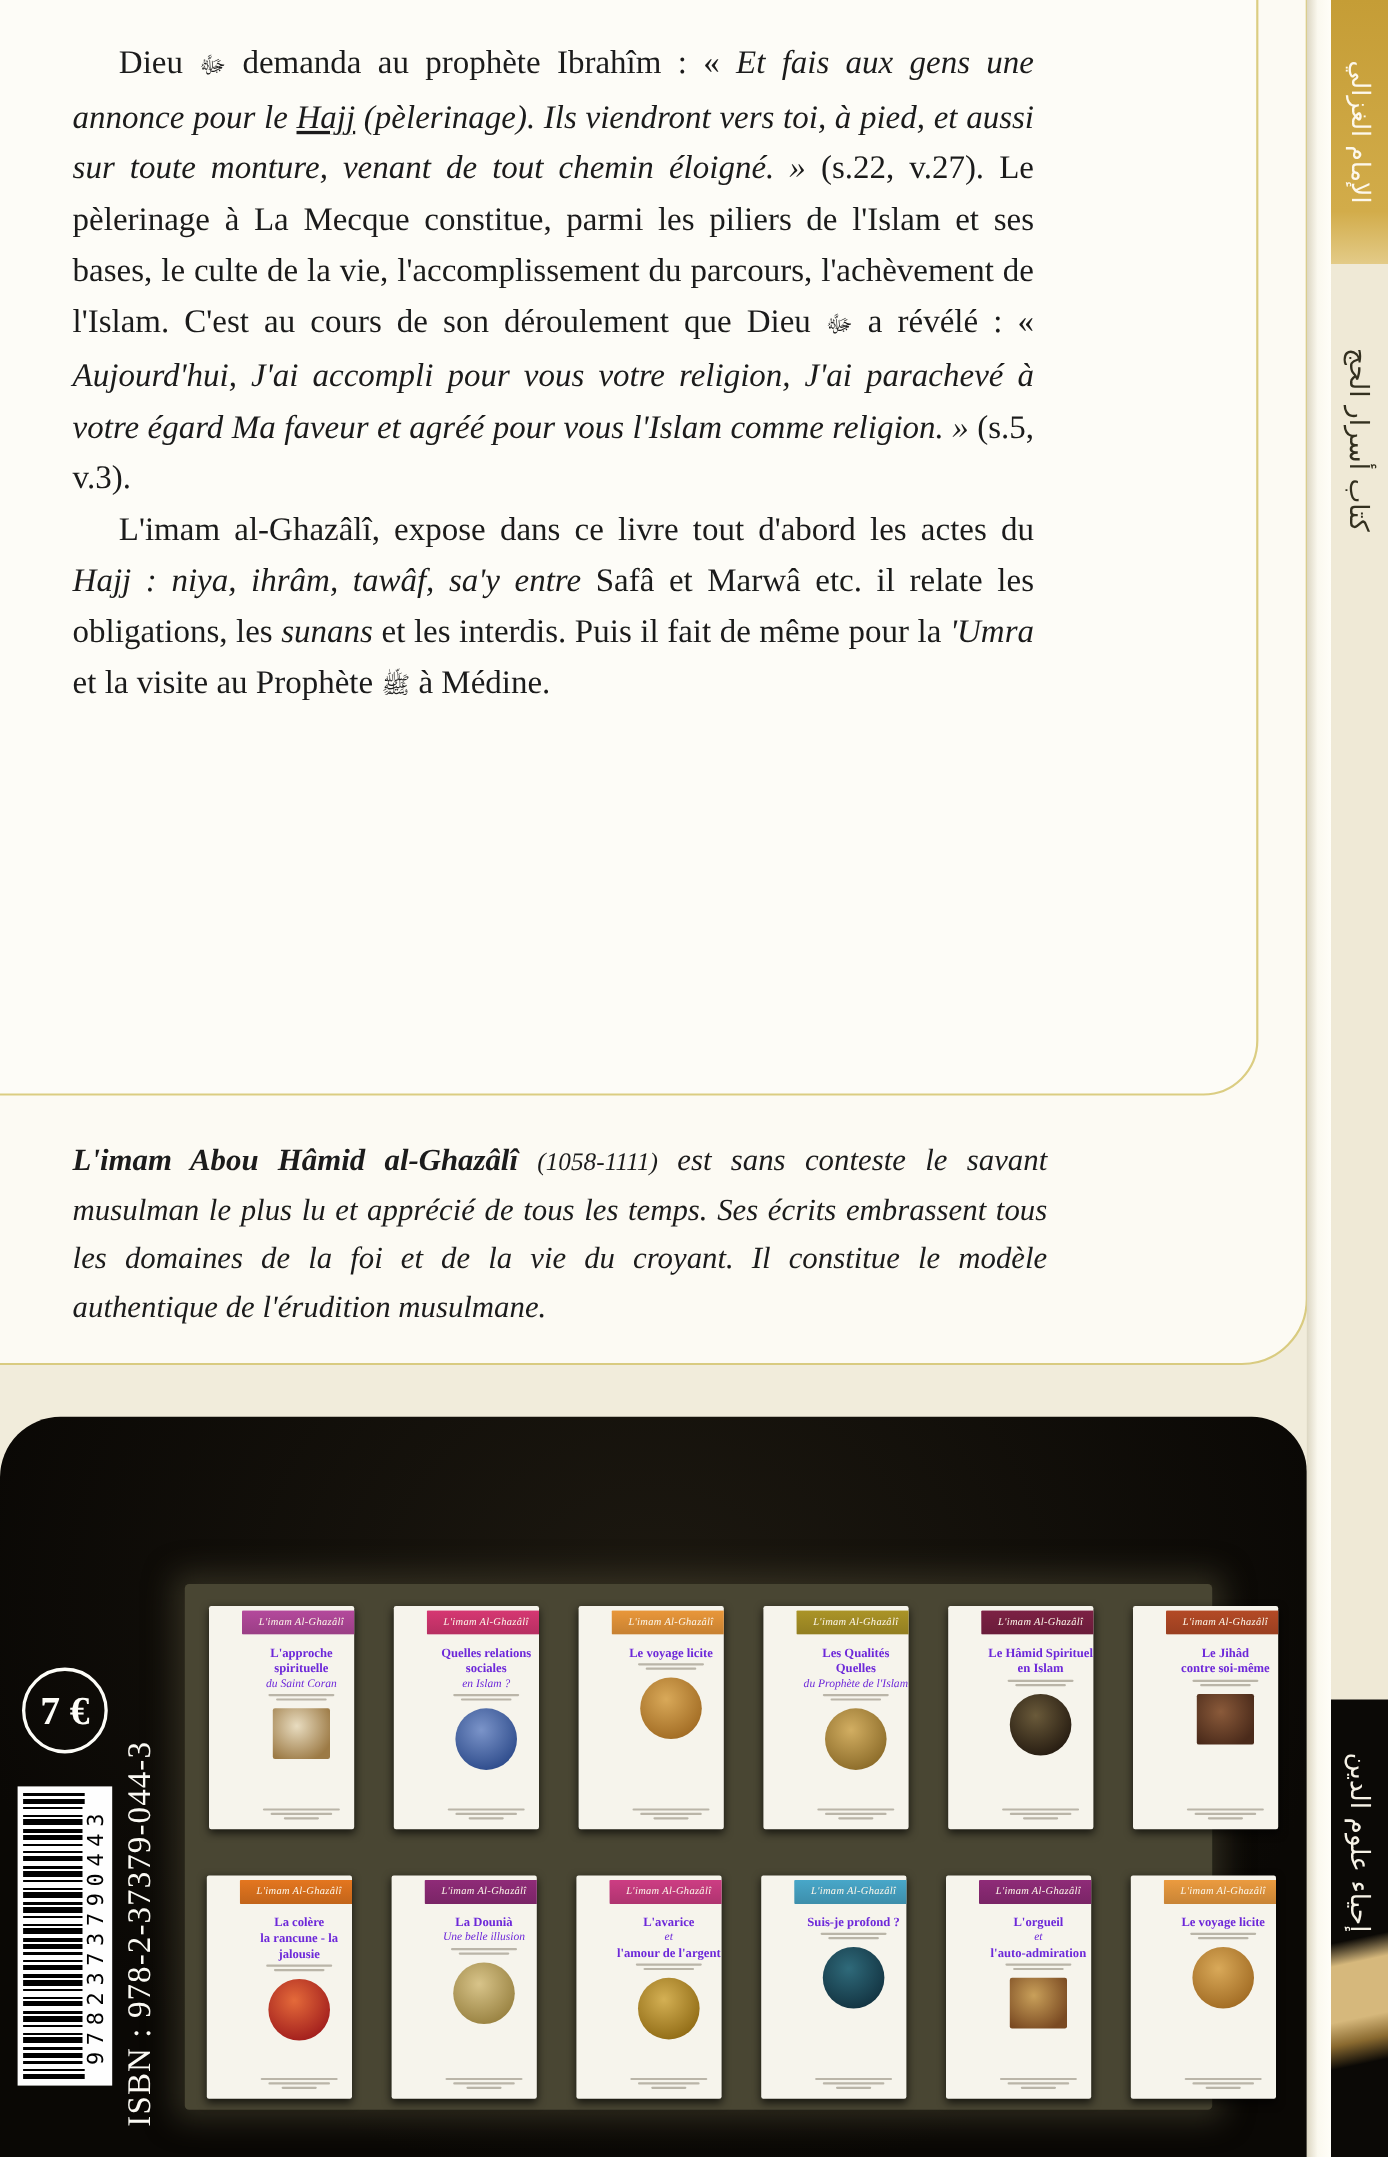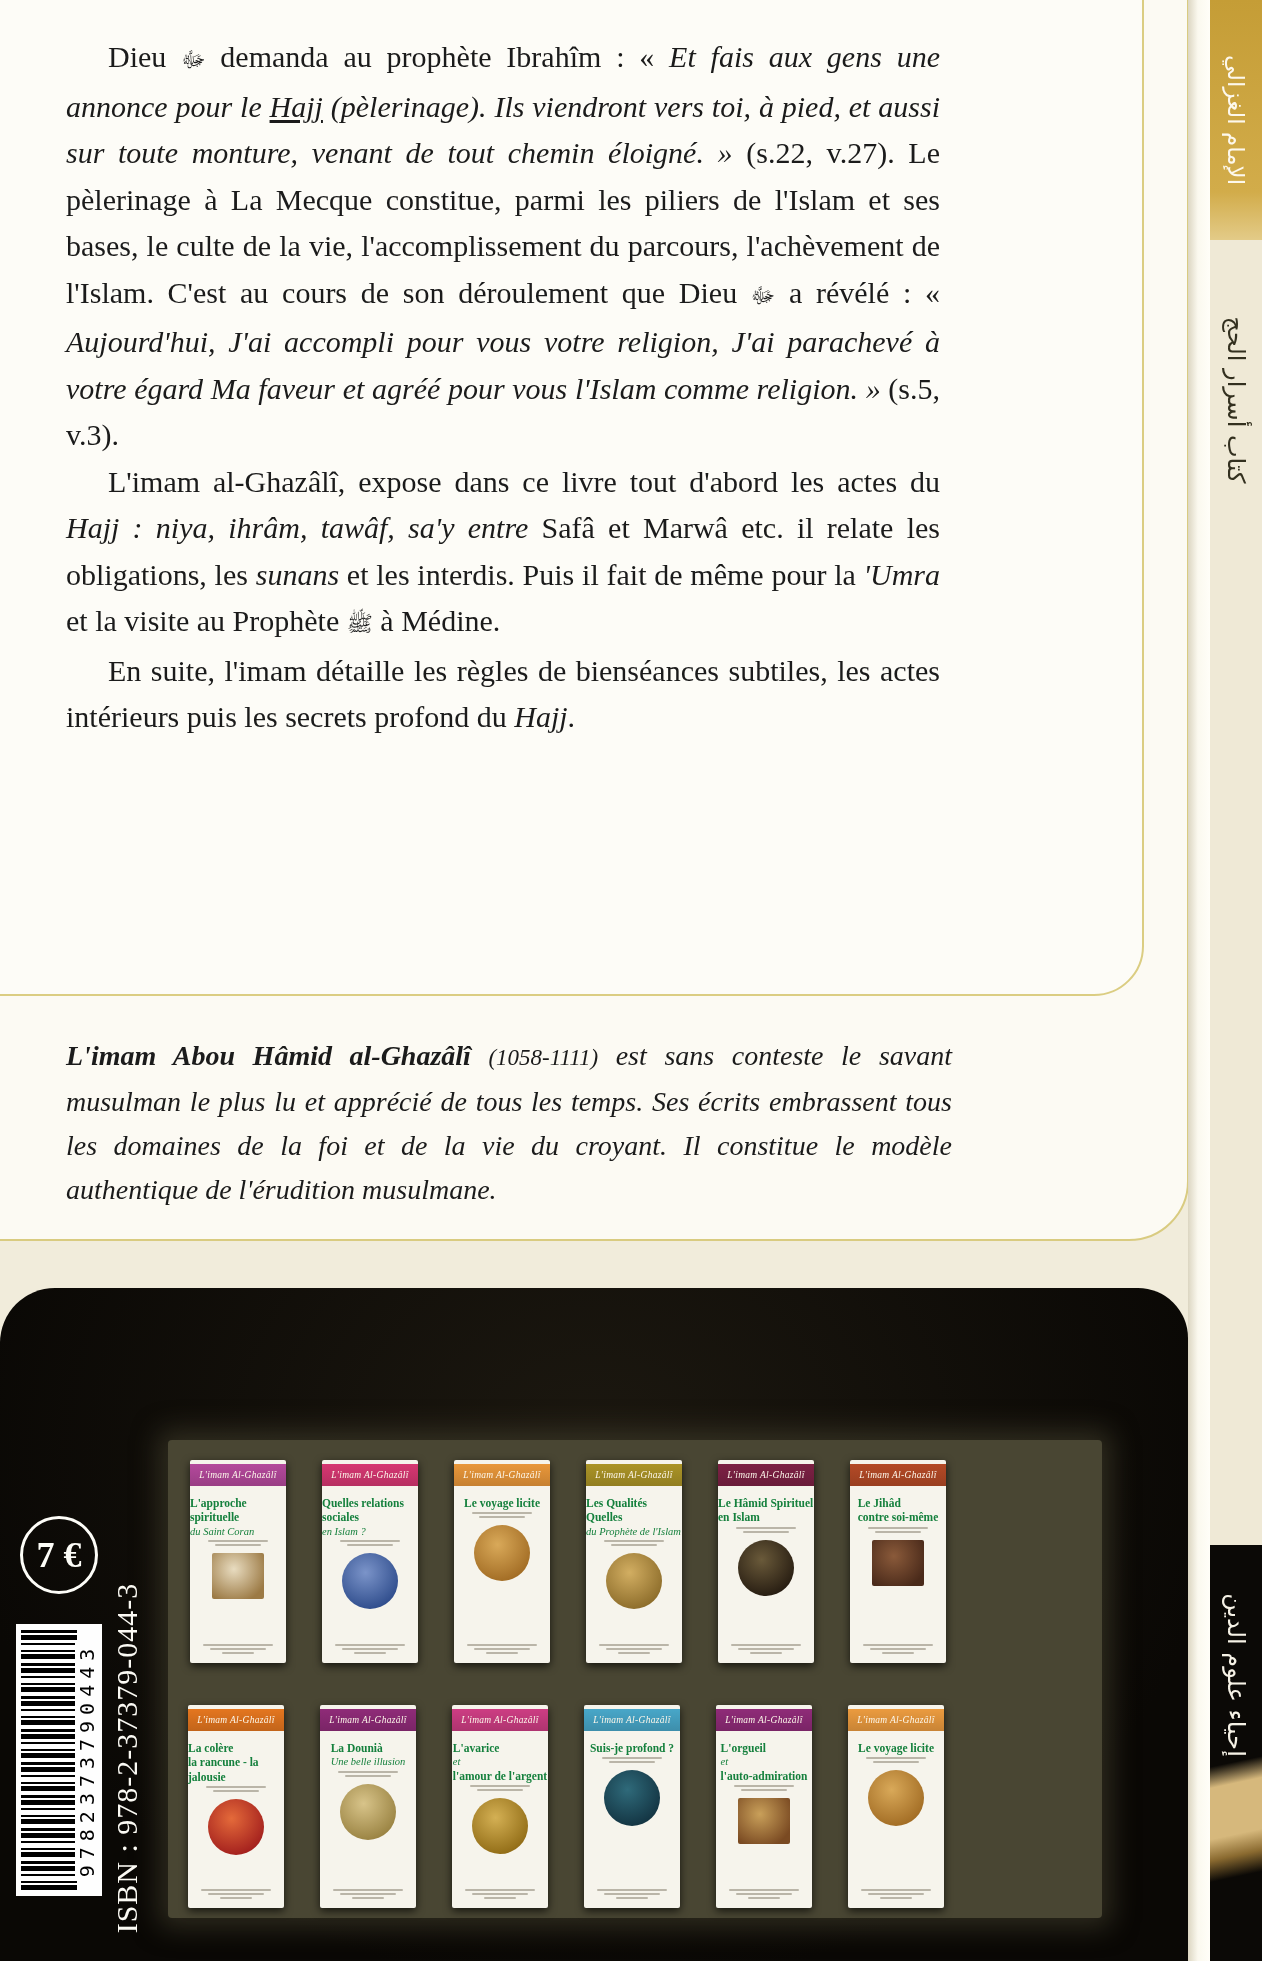--- a/index.html
+++ b/index.html
@@ -38,25 +38,25 @@
   .description{position:absolute;left:78px;top:1344px;width:1058px;
       font-style:italic;font-size:24.5px;line-height:37px;color:#f3f1e8;text-align:justify;}
 
   
   .shelf{position:absolute;left:168px;top:1440px;width:934px;height:478px;
       background:#494633;border-radius:4px;box-shadow:0 0 26px 10px rgba(72,69,50,.55);}
   .covers-row{position:absolute;display:flex;gap:36px;}
   .row1{left:190px;top:1460px;}
   .row2{left:188px;top:1705px;}
   .cover-card{width:96px;height:203px;background:#f6f4ec;border-radius:2px;
-      box-shadow:0 3px 8px rgba(0,0,0,.7);overflow:hidden;display:flex;flex-direction:column;align-items:center;}
+      box-shadow:0 3px 8px rgba(0,0,0,.7);overflow:hidden;display:flex;flex-direction:column;align-items:center;padding-left:36px;}
   .cover-head{margin:4px;height:22px;width:108px;border-radius:1px;
       display:flex;align-items:center;justify-content:center;
       font-style:italic;font-size:9.5px;color:#fdf7ea;letter-spacing:.3px;}
-  .cover-title{margin-top:6px;color:#15803d;line-height:1.25;}
+  .cover-title{margin-top:6px;text-align:center;color:#6d28d9;line-height:1.25;}
   .cover-title .tl-b{font-weight:bold;font-size:11.5px;}
   .cover-title .tl-i{font-style:italic;font-size:10.5px;}
   .tb{height:2px;background:#9a9484;opacity:.65;border-radius:1px;margin:2px auto 0;}
   .cover-img{margin:7px auto 4px;}
   .ci-circle{width:56px;height:56px;border-radius:50%;}
   .ci-rect{width:52px;height:46px;border-radius:2px;}
   .cover-foot{margin-top:auto;margin-bottom:9px;width:100%;}
 
   
   .price-badge{position:absolute;left:20px;top:1516px;width:72px;height:72px;
@@ -96,21 +96,20 @@
 <body>
 
 <div id="cover">
 
   <div class="outer-panel"></div>
   <div class="inner-panel"></div>
 
   <div class="main-text" id="main-text">
       <p><span class="seg-r">Dieu </span><span class="seg-sym">ﷻ</span><span class="seg-r"> demanda au prophète Ibrahîm : « </span><span class="seg-i">Et fais aux gens une annonce pour le </span><span class="seg-iu">Hajj</span><span class="seg-i"> (pèlerinage). Ils viendront vers toi, à pied, et aussi sur toute monture, venant de tout chemin éloigné. »</span><span class="seg-r"> (s.22, v.27). Le pèlerinage à La Mecque constitue, parmi les piliers de l'Islam et ses bases, le culte de la vie, l'accomplissement du parcours, l'achèvement de l'Islam. C'est au cours de son déroulement que Dieu </span><span class="seg-sym">ﷻ</span><span class="seg-r"> a révélé : « </span><span class="seg-i">Aujourd'hui, J'ai accompli pour vous votre religion, J'ai parachevé à votre égard Ma faveur et agréé pour vous l'Islam comme religion. »</span><span class="seg-r"> (s.5, v.3).</span></p>
       <p><span class="seg-r">L'imam al-Ghazâlî, expose dans ce livre tout d'abord les actes du </span><span class="seg-i">Hajj : niya, ihrâm, tawâf, sa'y entre </span><span class="seg-r">Safâ et Marwâ etc. il relate les obligations, les </span><span class="seg-i">sunans</span><span class="seg-r"> et les interdis. Puis il fait de même pour la </span><span class="seg-i">'Umra</span><span class="seg-r"> et la visite au Prophète </span><span class="seg-sym">ﷺ</span><span class="seg-r"> à Médine.</span></p>
-      <p><span class="seg-r">En suite, l'imam détaille les règles de bienséances subtiles, les actes intérieurs puis les secrets profond du </span><span class="seg-i">Hajj</span><span class="seg-r">.</span></p>
     </div>
 
   <div class="author-bio" id="author-bio">
       <p><span class="seg-bi">L'imam Abou Hâmid al-Ghazâlî </span><span class="seg-inum">(1058-1111)</span><span class="seg-i"> est sans conteste le savant musulman le plus lu et apprécié de tous les temps. Ses écrits embrassent tous les domaines de la foi et de la vie du croyant. Il constitue le modèle authentique de l'érudition musulmane.</span></p>
     </div>
 
   <div class="black-panel"></div>
 
 
 

